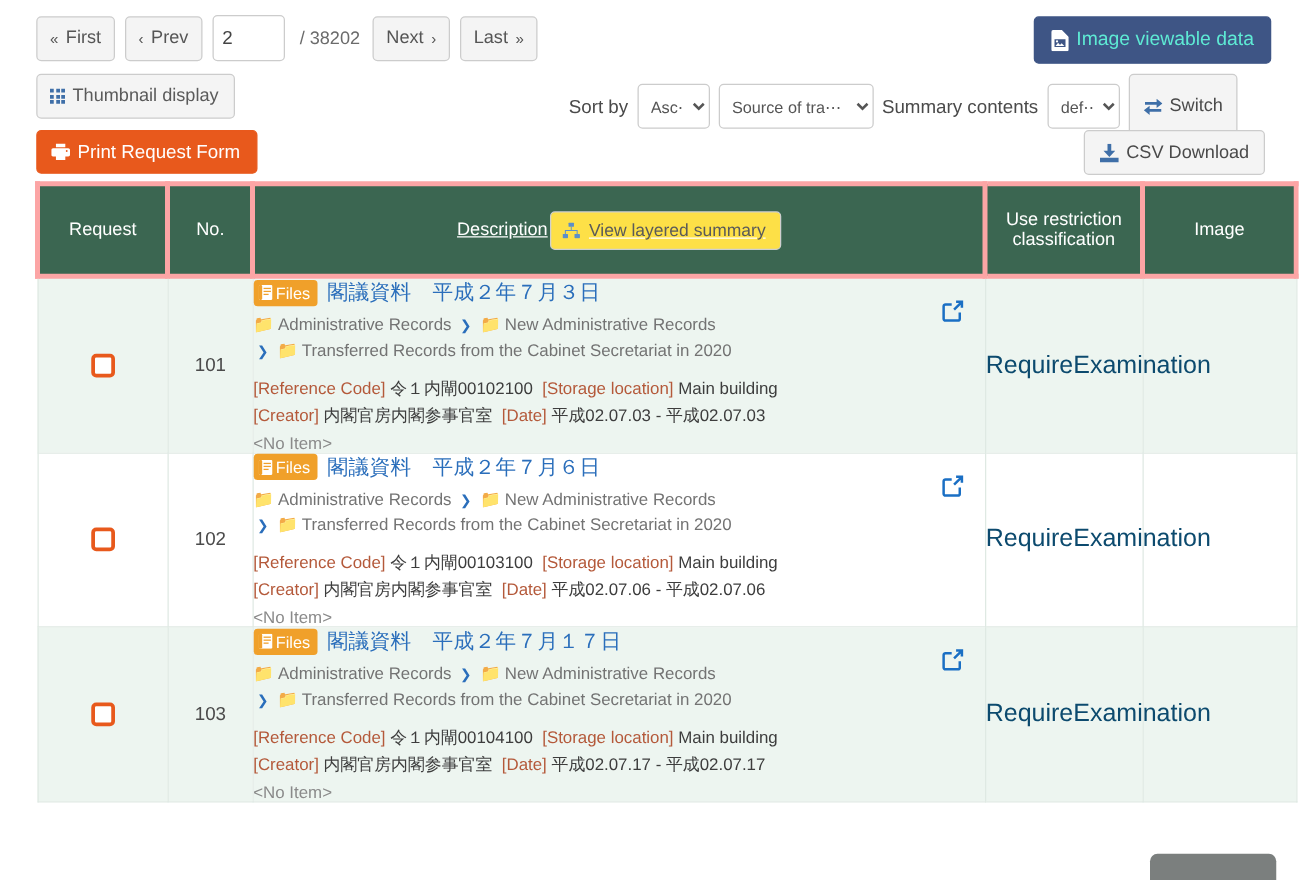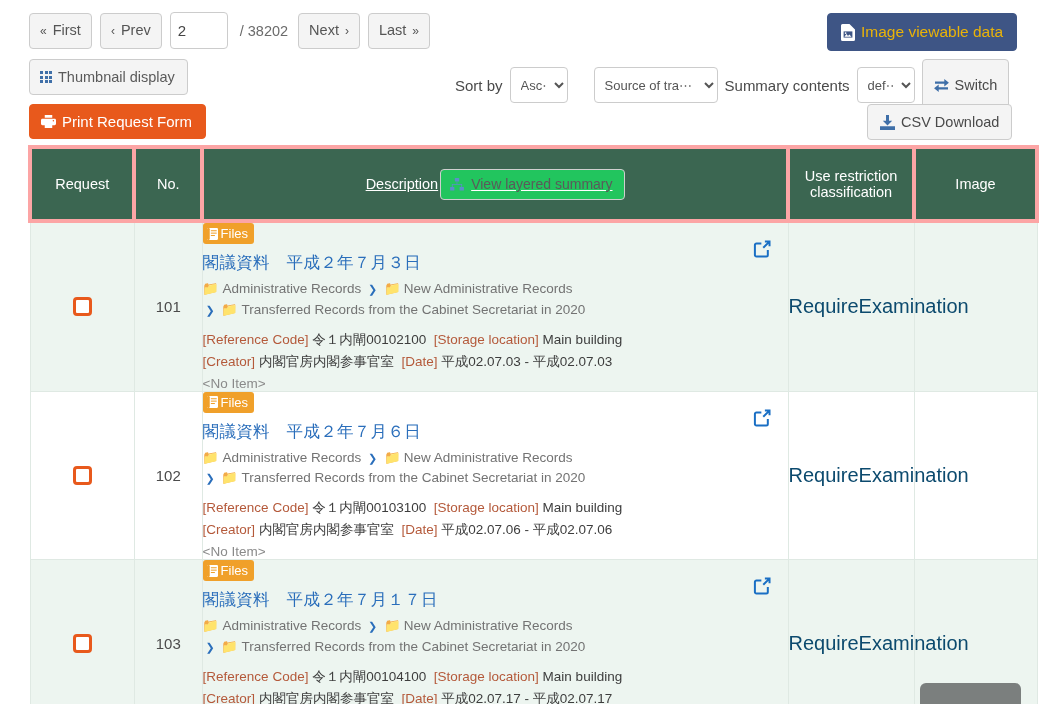--- a/index.html
+++ b/index.html
@@ -52,37 +52,37 @@
   .grid-icon i { background: #3f6fa8; display: block; width: 3px; height: 3px; }
 
   .btn-print {
     position: absolute; left: 29px; top: 104px;
     background: #e8591c; border-color: #e8591c; color: #ffffff;
     height: 35px; padding: 0 13px 0 11px; font-size: 15px;
   }
 
   .btn-imgdata {
     position: absolute; left: 827px; top: 13px;
-    background: #3e5585; border-color: #3e5585; color: #eab308;
+    background: #3e5585; border-color: #3e5585; color: #5eead4;
     height: 38px; padding: 0 13px; font-size: 15.5px;
   }
 
   .sortbar { position: absolute; left: 455px; top: 59px; display: flex; align-items: center; gap: 7px; }
   .sortbar .lbl { font-size: 15px; color: #4a4a4a; white-space: nowrap; }
   select.sel {
     height: 36px;
     border: 1px solid #cccccc; border-radius: 4px;
     background: #ffffff; color: #555555;
     font-family: "Liberation Sans", sans-serif;
     font-size: 13px;
     padding: 0 4px 0 6px;
     cursor: pointer;
   }
   select.sel-asc { width: 58px; }
-  select.sel-src { width: 124px; margin-left: 19px; }
+  select.sel-src { width: 124px; }
   select.sel-sum { width: 58px; }
   .btn-switch { height: 52px; padding: 0 11px; color: #4a4a4a; }
 
   .btn-csv { position: absolute; left: 867px; top: 104px; height: 36px; padding: 0 12px; color: #4a4a4a; }
 
   .ico { display: inline-block; vertical-align: middle; line-height: 0; }
 
   
   .tbl-wrap { position: absolute; left: 28px; top: 145px; width: 1011px; }
   table.grid { border-collapse: collapse; width: 1011px; table-layout: fixed; }
@@ -104,38 +104,38 @@
   tr.r-even td { background: #ffffff; }
 
   col.c-req { width: 102px; }
   col.c-no { width: 66px; }
   col.c-desc { width: 572px; }
   col.c-use { width: 123px; }
   col.c-img { width: 120px; }
 
   .th-desc-inner { display: flex; align-items: center; justify-content: center; gap: 2px; text-decoration: underline; }
   .btn-layered {
-    background: #22c55e; border: 1px solid #cfcfcf; border-radius: 4px;
+    background: #fde047; border: 1px solid #cfcfcf; border-radius: 4px;
     color: #5a5a5a; font-size: 14px; height: 31px; padding: 0 11px 0 9px;
     display: inline-flex; align-items: center; gap: 7px; cursor: pointer;
     white-space: nowrap;
   }
 
   td.cell-req { text-align: center; }
   .req-box {
     width: 19px; height: 19px; margin: 0 auto;
     border: 3px solid #e8591c; border-radius: 4px; background: #ffffff;
     cursor: pointer; display: block;
   }
   td.cell-no { text-align: center; font-size: 15px; color: #4b4b4b; }
   td.cell-use { text-align: right; font-size: 20px; color: #0c4a6e; line-height: 1.25; padding: 0 6px; }
 
   td.cell-desc { padding: 14px 10px 12px 8px; vertical-align: top; position: relative; }
 
-  .title-line { display: flex; align-items: flex-start; gap: 8px; flex-direction: column; }
+  .title-line { display: flex; align-items: center; gap: 8px; }
   .badge-files {
     background: #f0a02a; color: #ffffff; border-radius: 3px;
     font-size: 13px; line-height: 1;
     padding: 4px 6px 4px 4px;
     display: inline-flex; align-items: center; gap: 3px;
     white-space: nowrap; flex: none;
   }
   .doc-title {
     color: #2a6ebb; font-size: 16.5px; cursor: pointer;
     white-space: nowrap; letter-spacing: 0.3px;

